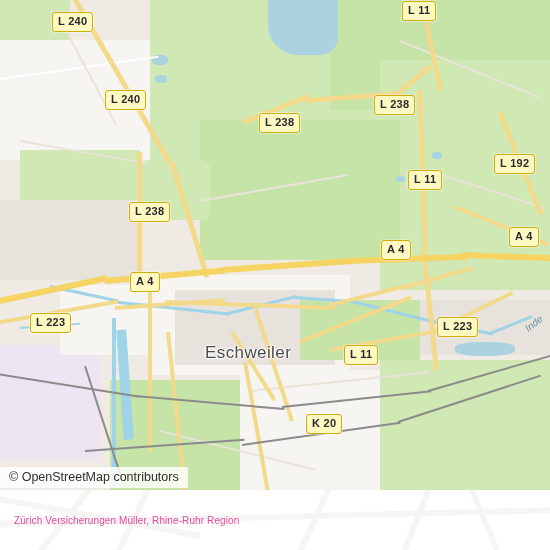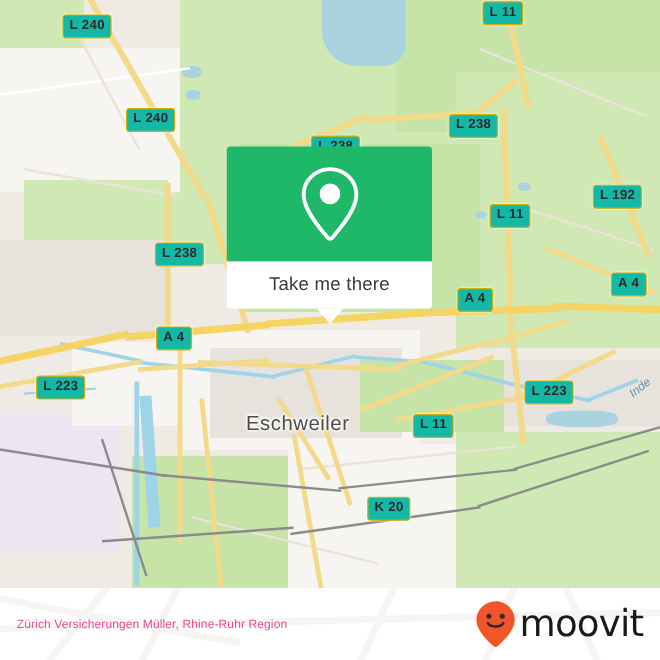--- a/index.html
+++ b/index.html
@@ -26,21 +26,21 @@
   .road { position: absolute; background: #f3d98a; transform-origin: 0 50%; }
   .road.major { background: #f6d463; }
   .road.white-rd { background: #ffffff; }
   .road.minor { background: #e9e3d8; }
   .river { position: absolute; background: #9fd3e8; transform-origin: 0 50%; }
   .rail  { position: absolute; background: #8b8b8b; transform-origin: 0 50%; height: 1.6px; }
 
   
   .shield {
     position: absolute;
-    background: #14b8a6;
+    background: #fef9c3;
     border: 1.4px solid #cfae08;
     border-radius: 3px;
     color: #2b2b2b;
     font-size: 11px;
     font-weight: bold;
     line-height: 1;
     padding: 3px 5px 4px 5px;
     white-space: nowrap;
     letter-spacing: .3px;
     box-shadow: 0 0 0 1px rgba(255,255,255,.35);
@@ -226,51 +226,31 @@
         <div class="shield" style="left: 344px; top: 345px;">L 11</div>
         <div class="shield" style="left: 306px; top: 414px;">K 20</div>
       </div>
     <div id="place-layer">
         <div class="placelabel" style="left: 205px; top: 343px;">Eschweiler</div>
       </div>
     <div id="water-label-layer">
         <div class="riverlabel" style="left: 524px; top: 318px; transform: rotate(-38deg);">Inde</div>
       </div>
 
-    <div id="popup">
-      <div id="popup-head" style="background: rgb(30, 184, 104);">
-        <svg width="56" height="66" viewBox="0 0 56 66">
-          <path d="M28 4 C15.8 4 6 13.6 6 25.4 C6 38 20.4 54.2 26.2 61.2 C27.2 62.4 28.8 62.4 29.8 61.2 C35.6 54.2 50 38 50 25.4 C50 13.6 40.2 4 28 4 Z" fill="none" stroke="#ffffff" stroke-width="3.2"></path>
-          <circle cx="28" cy="24.6" r="8.6" fill="#ffffff"></circle>
-        </svg>
-      </div>
-      <div id="popup-body">
-        <span id="popup-label">Take me there</span>
-      </div>
-      <div id="popup-tail"></div>
-    </div>
-
+
+    <div id="attribution">© OpenStreetMap contributors</div>
   </div>
 
   <div id="footer">
     <svg id="footer-watermark" viewBox="0 0 550 60">
       <g stroke="#e9e7e2" stroke-width="6" fill="none">
         <path d="M40 62 L92 -4"></path>
         <path d="M118 62 L150 -4"></path>
         <path d="M330 -4 L300 62"></path>
         <path d="M430 -4 L404 62"></path>
         <path d="M470 -4 L498 62"></path>
         <path d="M-6 34 L560 20"></path>
         <path d="M-6 8 L200 46"></path>
       </g>
     </svg>
     <div id="footer-title">Zürich Versicherungen Müller, Rhine-Ruhr Region</div>
-    <div id="brand">
-      <svg width="34" height="40" viewBox="0 0 34 40">
-        <path d="M17 1 C8.2 1 1 8 1 16.6 C1 26 12.6 36 15.6 38.6 C16.4 39.3 17.6 39.3 18.4 38.6 C21.4 36 33 26 33 16.6 C33 8 25.8 1 17 1 Z" fill="#f1562a"></path>
-        <circle cx="11.4" cy="13.6" r="2.1" fill="#2b2b2b"></circle>
-        <circle cx="22.6" cy="13.6" r="2.1" fill="#2b2b2b"></circle>
-        <path d="M10.6 19.2 C12.6 23 21.4 23 23.4 19.2" stroke="#2b2b2b" stroke-width="2.1" fill="none" stroke-linecap="round"></path>
-      </svg>
-      <span id="brand-word">moovit</span>
-    </div>
   </div>
 </div>
 
 </body></html>

